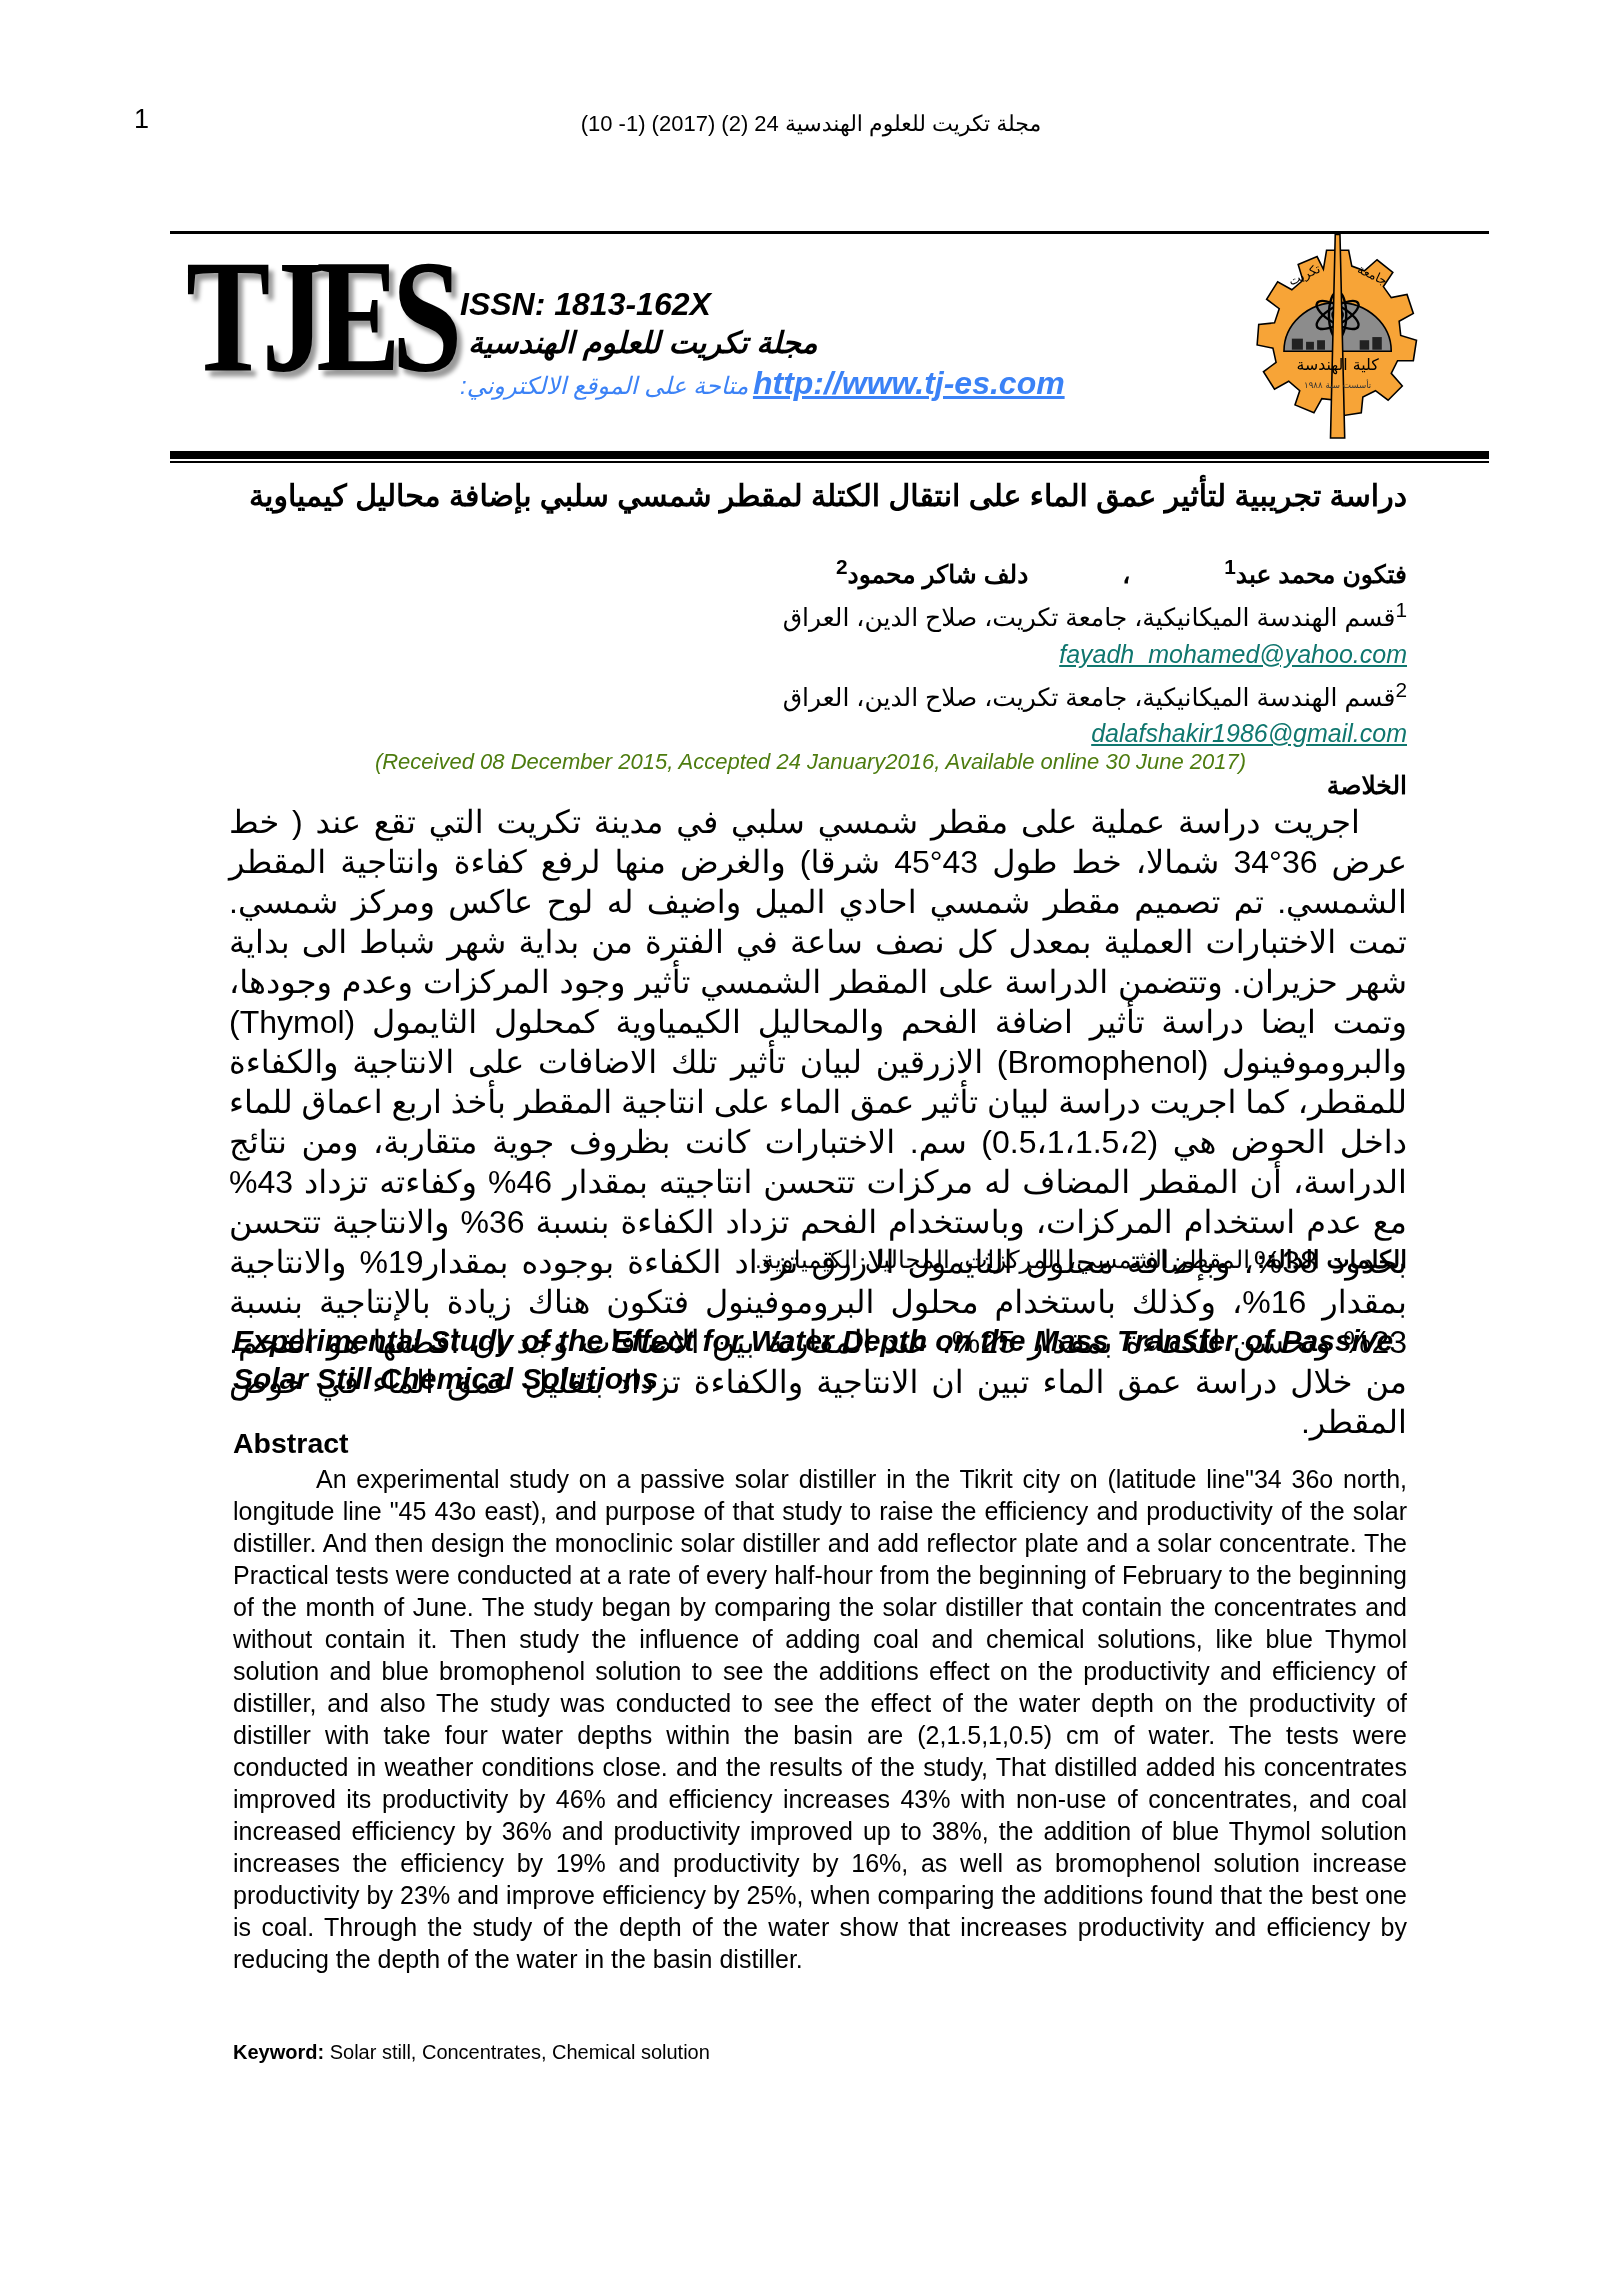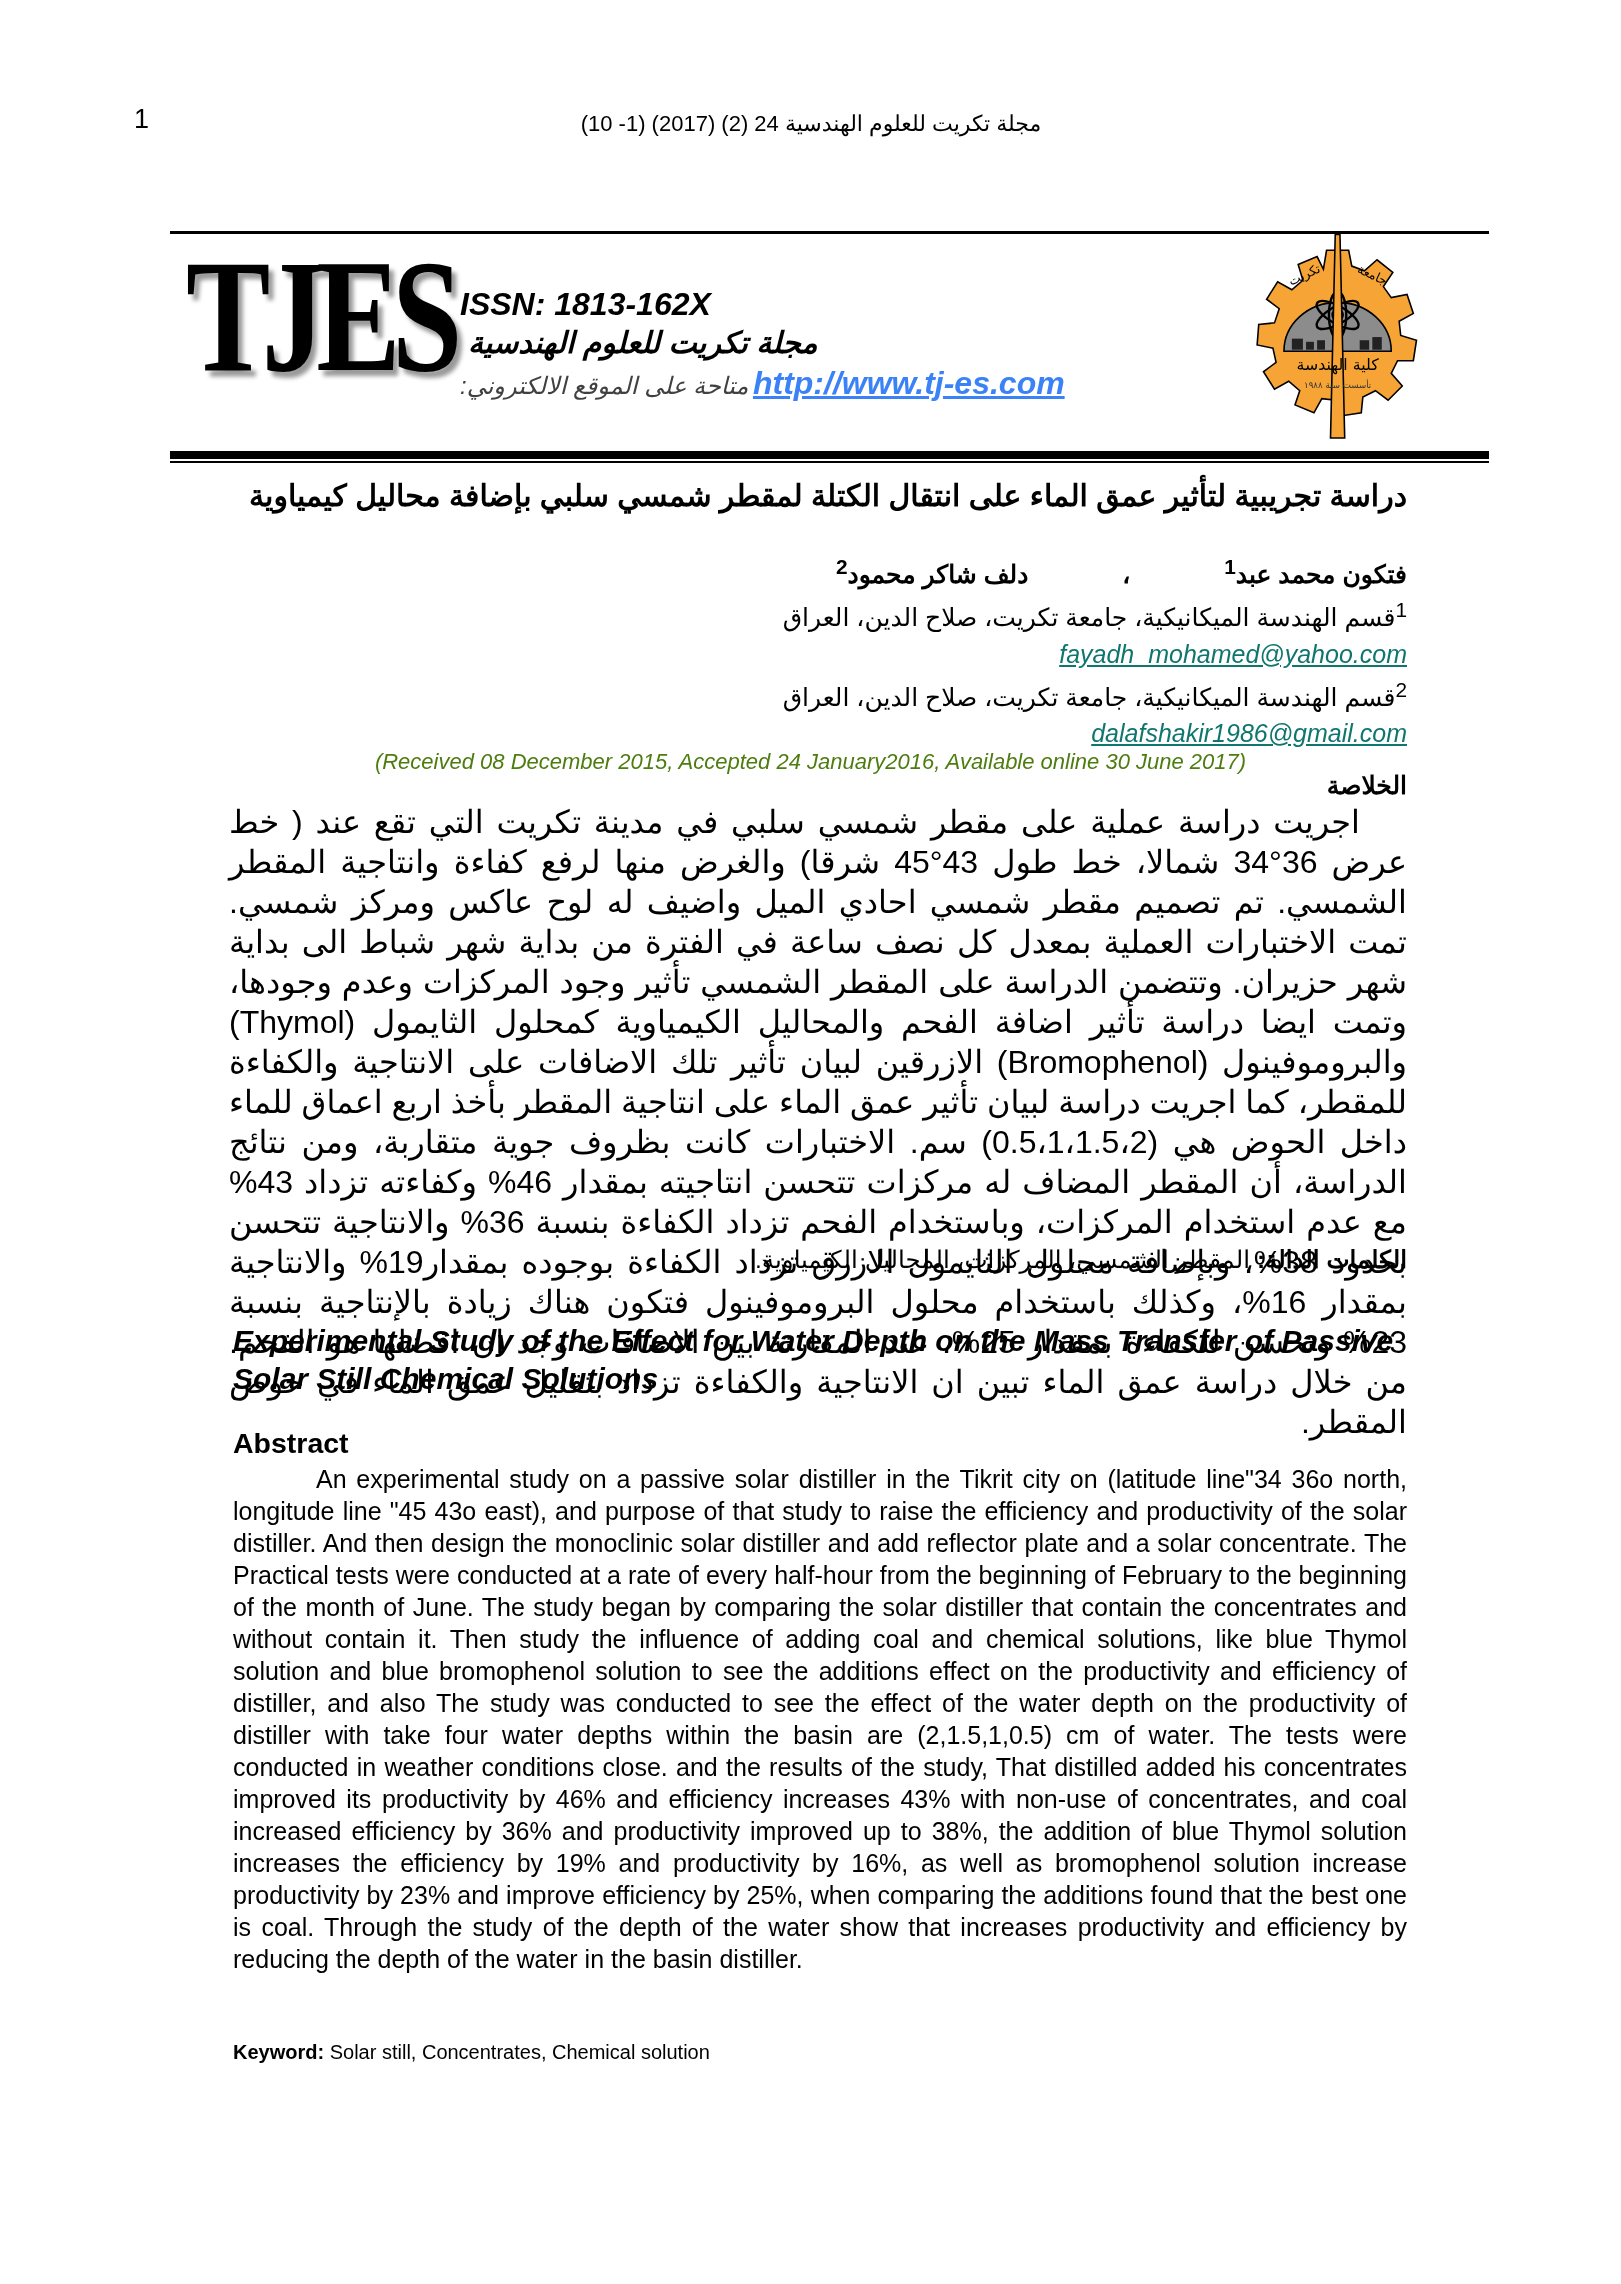--- a/index.html
+++ b/index.html
@@ -6,21 +6,21 @@
   body { width: 1622px; height: 2284px; position: relative; overflow: hidden; font-family: "Liberation Sans", sans-serif; color: #000; }
   .abs { position: absolute; }
   .page-num { left: 134px; top: 104px; font-size: 27px; }
   .running-head { left: 0; width: 1622px; top: 111px; text-align: center; font-size: 22px; direction: rtl; unicode-bidi: plaintext; }
   .rule-top { left: 170px; top: 231px; width: 1319px; height: 3.2px; background: #000; }
   .tjes { left: 186px; top: 237px; width: 269px; height: 158px; font-family: "Liberation Serif", serif; font-weight: bold; font-size: 162px; letter-spacing: -11px; line-height: 158px; transform: scaleX(0.78); transform-origin: left top; text-shadow: 6.3px 6.3px 4.7px #999; }
   .issn-block { left: 460px; top: 285px; width: 632px; font-style: italic; }
   .issn { font-size: 32px; font-weight: bold; margin: 0; line-height: 38px; }
   .journal-ar { font-size: 30px; font-weight: bold; margin: 0 0 0 8px; line-height: 40px; direction: rtl; text-align: left; }
   .site-row { display: flex; align-items: baseline; gap: 4.7px; margin-top: 1.6px; }
-  .site-ar { font-size: 24px; color: #404040; direction: rtl; }
+  .site-ar { font-size: 24px; color: #3b82f6; direction: rtl; }
   .site-link { font-size: 32px; font-weight: bold; color: #3b82f6; text-decoration: underline; }
   .gear { left: 1249px; top: 229px; width: 178px; height: 213px; }
   .rule-thick { left: 170px; top: 451px; width: 1319px; height: 8px; background: #000; }
   .rule-thin { left: 170px; top: 461px; width: 1319px; height: 2.4px; background: #000; }
   .title-ar { left: 237px; width: 1170px; top: 478px; font-size: 30px; font-weight: bold; direction: rtl; text-align: right; }
   .authors-ar { left: 553px; width: 854px; top: 549px; direction: rtl; text-align: right; font-size: 25px; line-height: 36px; }
   .authors-ar .names { font-weight: bold; font-size: 25px; }
   .authors-ar .sep { display: inline-block; width: 182px; text-align: center; }
   .authors-ar a { color: #0f766e; font-style: italic; text-decoration: underline; direction: ltr; unicode-bidi: embed; }
   .received { left: 0; width: 1502px; top: 749px; text-align: center; color: #4d7c0f; font-style: italic; font-size: 22px; padding-left: 119px; box-sizing: border-box; }

